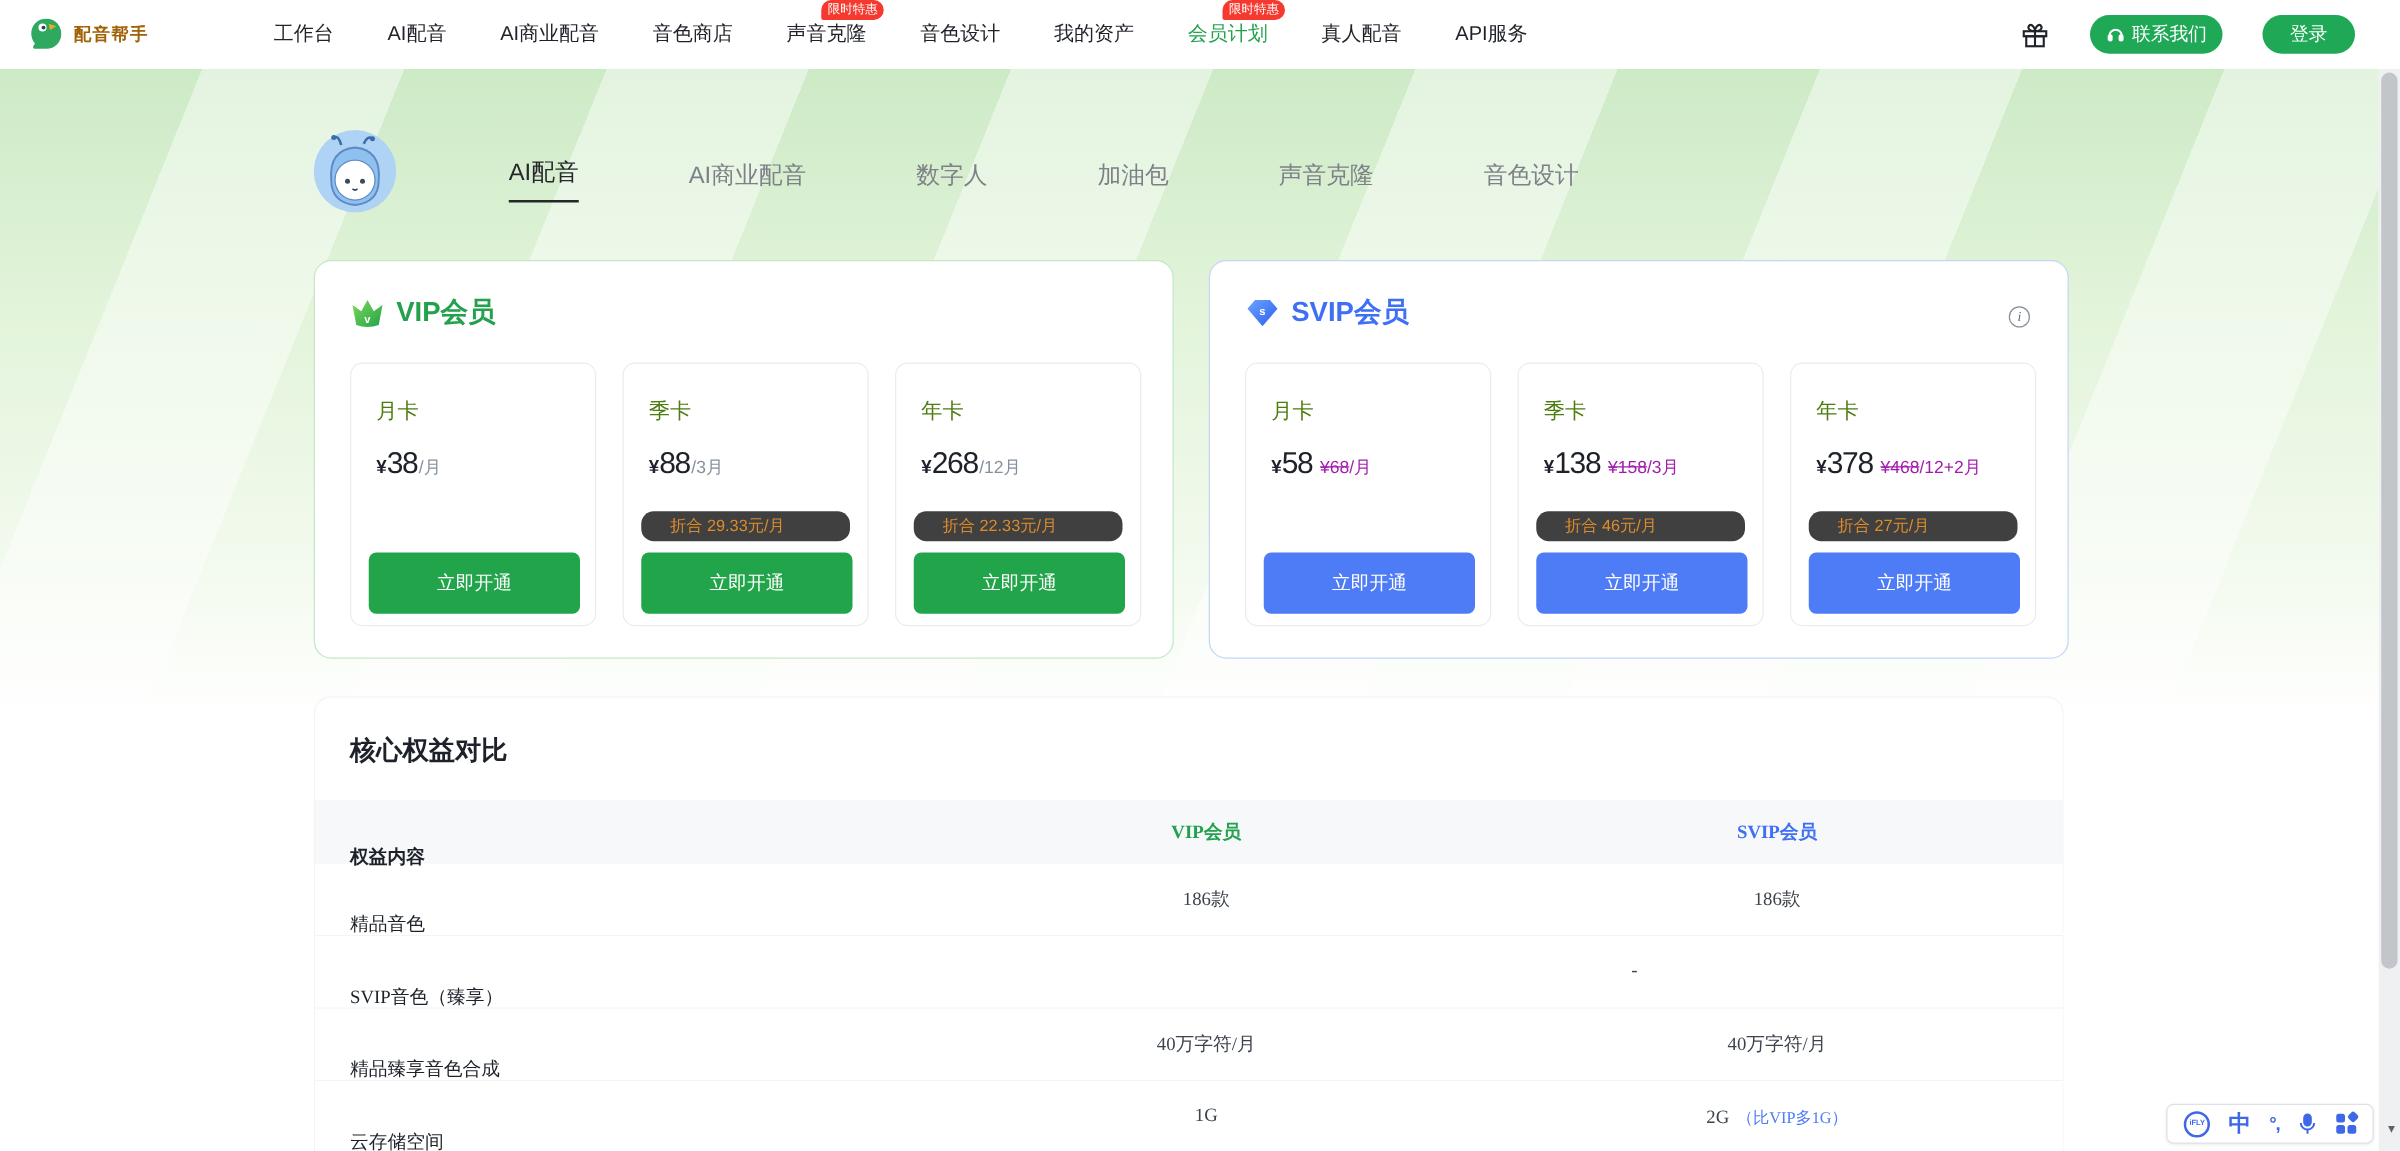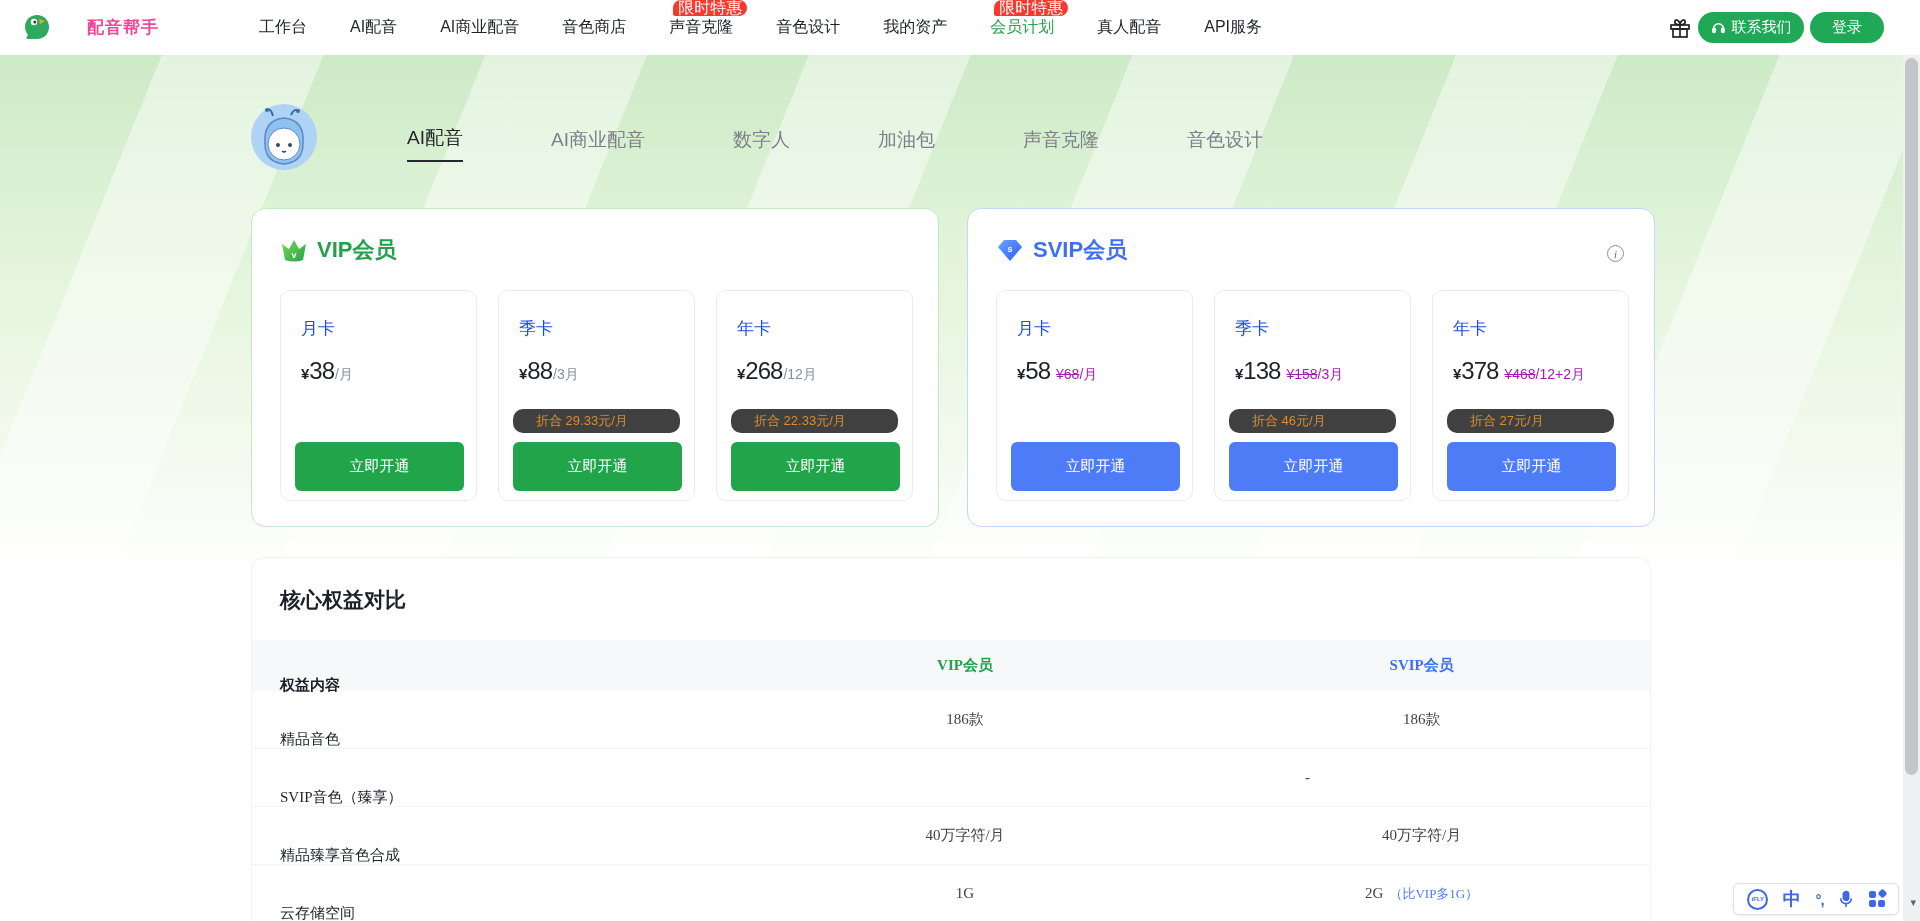--- a/index.html
+++ b/index.html
@@ -3,26 +3,26 @@
 <meta charset="utf-8">
 <style>
   * { margin:0; padding:0; box-sizing:border-box; }
   html,body { width:1920px; height:921px; overflow:hidden; }
   body { font-family:"Liberation Sans","DejaVu Sans",sans-serif; color:#1d2129; background:#fff; }
   .stage { position:relative; width:1920px; height:921px; overflow:hidden; background:#fff; }
 
   
   .header { position:absolute; top:0; left:0; width:1920px; height:55px; background:#fff; display:flex; align-items:center; z-index:30; }
   .logo { display:flex; align-items:center; gap:8px; margin-left:24px; cursor:pointer; }
-  .logo-text { font-size:17px; font-weight:bold; color:#ec4899; letter-spacing:1px;margin-left:28px; }
+  .logo-text { font-size:14px; font-weight:bold; color:#a16207; letter-spacing:1px; }
   .nav { display:flex; align-items:center; gap:43px; margin-left:100px; }
   .nav-item { position:relative; font-size:16px; color:#1f2329; cursor:pointer; white-space:nowrap; }
   .nav-item.active { color:#23a14d; }
-  .nav-badge { position:absolute; top:-17px; right:-14px; background:#f5392e; color:#fff; font-size:16px; line-height:14px; padding:1px 5px; border-radius:8px 8px 8px 2px; white-space:nowrap;font-family:Liberation Serif, serif; }
-  .hdr-right { position:absolute; right:36px; top:0; height:55px; display:flex; align-items:center; gap:6px; }
+  .nav-badge { position:absolute; top:-17px; right:-14px; background:#f5392e; color:#fff; font-size:10px; line-height:14px; padding:1px 5px; border-radius:8px 8px 8px 2px; white-space:nowrap;font-family:Liberation Serif, serif; }
+  .hdr-right { position:absolute; right:36px; top:0; height:55px; display:flex; align-items:center; gap:32px; }
   .gift { width:24px; height:24px; cursor:pointer; }
   .pill { height:31px; border-radius:16px; background:#1fa957; color:#fff; font-size:15px; display:flex; align-items:center; justify-content:center; gap:6px; cursor:pointer; border:none; }
   .pill.contact { width:106px; }
   .pill.login { width:74px; }
 
   
   .page { position:absolute; top:55px; left:0; width:1903px; height:866px;
           background:linear-gradient(180deg,#cdeac6 0px,#e2f4da 190px,#f3faee 400px,#ffffff 520px); }
   .stripes { position:absolute; top:0; left:0; width:100%; height:520px; pointer-events:none;
              background:repeating-linear-gradient(112deg, rgba(255,255,255,0) 0 150px, rgba(255,255,255,0.45) 150px 300px); }
@@ -39,21 +39,21 @@
   .card.svip { left:967px; border:1px solid #c3d8f8; }
   .card-title { position:absolute; left:28px; top:26px; display:flex; align-items:center; gap:9px; }
   .card-title .txt { font-size:22px; font-weight:bold; }
   .card.vip  .card-title .txt { color:#23a14d; }
   .card.svip .card-title .txt { color:#3e6ff5; }
   .info-icon { position:absolute; right:30px; top:36px; width:17px; height:17px; border:1.2px solid #888e99; border-radius:50%;
                color:#666d78; font-size:11px; font-family:"Liberation Serif",serif; font-style:italic;
                display:flex; align-items:center; justify-content:center; cursor:pointer; }
   .plans { position:absolute; left:28px; top:81px; display:flex; gap:21px; }
   .plan { position:relative; width:197px; height:211px; border:1px solid #ececec; border-radius:10px; background:#fff; }
-  .plan-name { position:absolute; left:20px; top:26px; font-size:17px; color:#1d4ed8; }
+  .plan-name { position:absolute; left:20px; top:26px; font-size:17px; color:#4d7c0f; }
   .price-row { position:absolute; left:20px; top:66px; right:10px; display:flex; align-items:baseline; white-space:nowrap; }
   .yen { font-size:15px; font-weight:bold; color:#1d2129; }
   .amount { font-size:24px; font-weight:500; color:#1d2129; letter-spacing:-1px; }
   .period { font-size:14px; color:#86909c; margin-left:1px; }
   .orig { font-size:14px; color:#a21caf; margin-left:6px; }
   .orig s { text-decoration:line-through; }
   .per-badge { position:absolute; left:14px; right:14px; top:118px; height:24px; line-height:24px;
                background:#404040; color:#dd8c2c; font-size:13px; padding-left:23px; border-radius:10px; white-space:nowrap; overflow:hidden; }
   .buy-btn { position:absolute; left:14px; top:151px; width:169px; height:49px; border:none; border-radius:6px;
              color:#fff; font-size:15px; cursor:pointer; }

